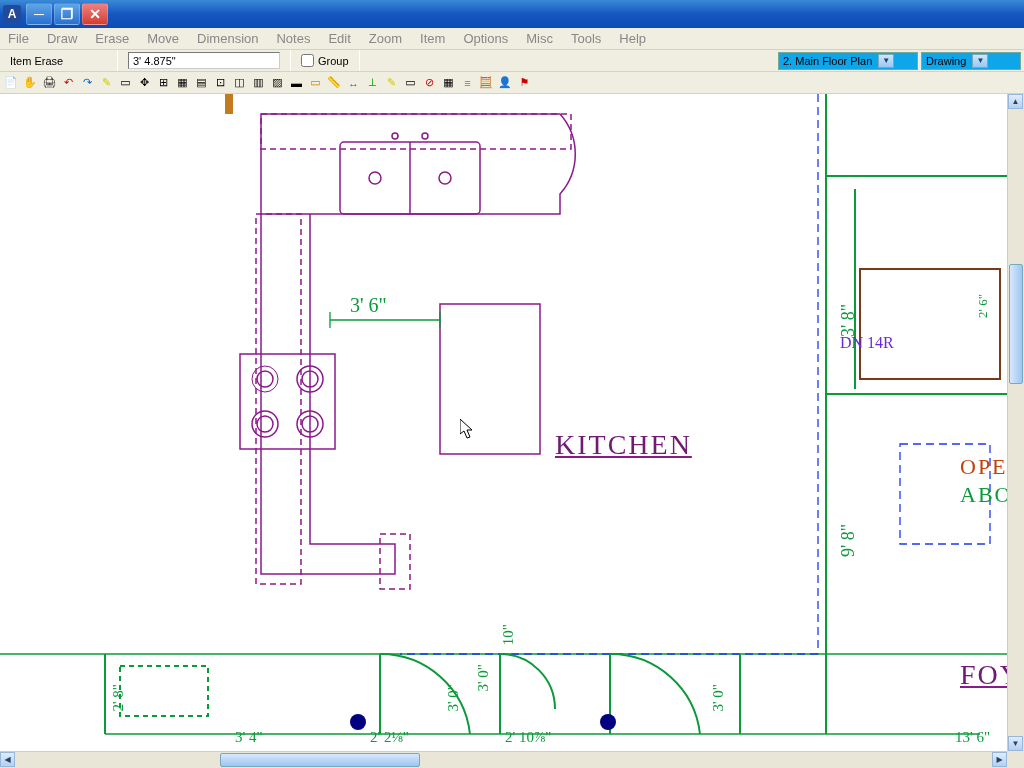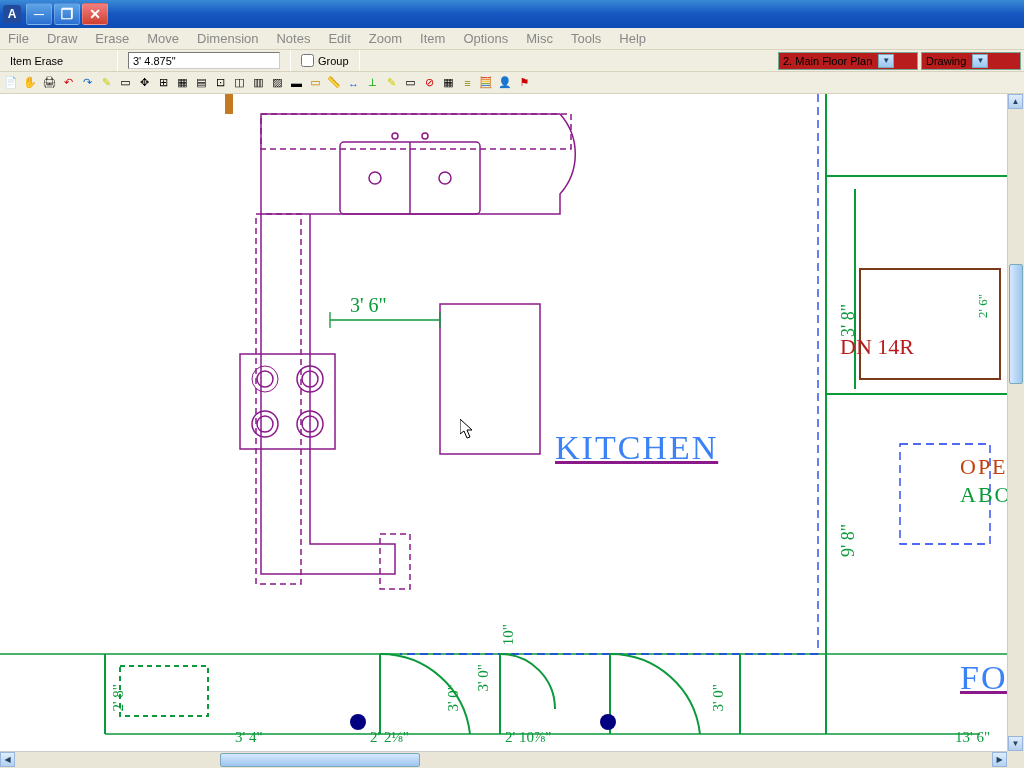--- a/index.html
+++ b/index.html
@@ -42,21 +42,21 @@
   padding: 0 10px; height: 100%; display: flex; align-items: center;
   border-right: 1px solid #fff;
 }
 .statusbar .sinput {
   border: 1px inset #ccc; background: #fff; height: 17px;
   padding: 0 4px; font-size: 11px; min-width: 80px;
 }
 .statusbar .chk { margin-right: 4px; }
 .statusbar .spacer { flex: 1; }
 .statusbar .combo {
-  border: 1px solid #7a9; background: #b91c1c; height: 18px;
+  border: 1px solid #7a9; background: #0ea5e9; height: 18px;
   display: flex; align-items: center; padding: 0 2px 0 4px; margin-right: 3px;
 }
 .statusbar .combo .arrow {
   width: 16px; height: 14px; background: linear-gradient(#cde6ff,#9cc7f0);
   border: 1px solid #7ab; display: flex; align-items: center; justify-content: center;
   margin-left: 6px; font-size: 8px; color: #246;
 }
 .toolbar {
   height: 22px; background: #f0eee0; border-bottom: 1px solid #d6d2bd;
   display: flex; align-items: center; padding: 0 3px; gap: 2px;
@@ -95,21 +95,21 @@
   background: linear-gradient(#d6e8ff, #9ec5ee); border: 1px solid #7ab; border-radius: 2px;
 }
 .hscroll .arrow.lf { left: 0; top: 0; }
 .hscroll .arrow.rt { right: 0; top: 0; }
 .corner {
   position: absolute; right: 0; bottom: 0; width: 17px; height: 17px;
   background: #e9e6d8;
 }
 .roomlabel {
   position: absolute; font-family: "Comic Sans MS", cursive;
-  color: #3b82f6; font-size: 34px; letter-spacing: 2px;
+  color: #701a75; font-size: 28px; letter-spacing: 2px;
 }
 .roomlabel.u { text-decoration: underline; text-decoration-color: #8a1a8a; }
 .dimtext {
   position: absolute; color: #0a9a3a; font-family: "Comic Sans MS", cursive;
   font-size: 15px;
 }
 .dimtext.v { writing-mode: vertical-rl; transform: rotate(180deg); }
 .node { position: absolute; width: 16px; height: 16px; background: #000080; border-radius: 50%; }
 svg.overlay { position: absolute; top: 0; left: 0; pointer-events: none; }
 .cursor {
@@ -273,21 +273,21 @@
     <div class="dimtext v" style="left:838px;top:430px;font-size:18px">9' 8"</div>
     <div class="dimtext v" style="left:110px;top:590px">2' 8"</div>
     <div class="dimtext" style="left:235px;top:635px">3' 4"</div>
     <div class="dimtext" style="left:370px;top:635px">2' 2⅛"</div>
     <div class="dimtext v" style="left:445px;top:590px">3' 0"</div>
     <div class="dimtext" style="left:505px;top:635px">2' 10⅞"</div>
     <div class="dimtext v" style="left:710px;top:590px">3' 0"</div>
     <div class="dimtext" style="left:955px;top:635px">13' 6"</div>
     <div class="dimtext v" style="left:500px;top:530px">10"</div>
     <div class="dimtext v" style="left:475px;top:570px">3' 0"</div>
-    <div class="dimtext" style="left:840px;top:240px;color:#b91c1c;font-size:22px">DN 14R</div>
+    <div class="dimtext" style="left:840px;top:240px;color:#6d28d9;font-size:16px">DN 14R</div>
     <div class="dimtext v" style="left:975px;top:200px;font-size:13px">2' 6"</div>
 
     <div class="node" style="left:350px;top:620px"></div>
     <div class="node" style="left:600px;top:620px"></div>
 
     <div class="cursor" style="left:460px;top:325px">
       <svg width="14" height="20">
           <path d="M0 0 L0 15 L4 12 L7 19 L10 18 L7 11 L12 11 Z" fill="#fff" stroke="#000"></path>
         </svg>
     </div>

